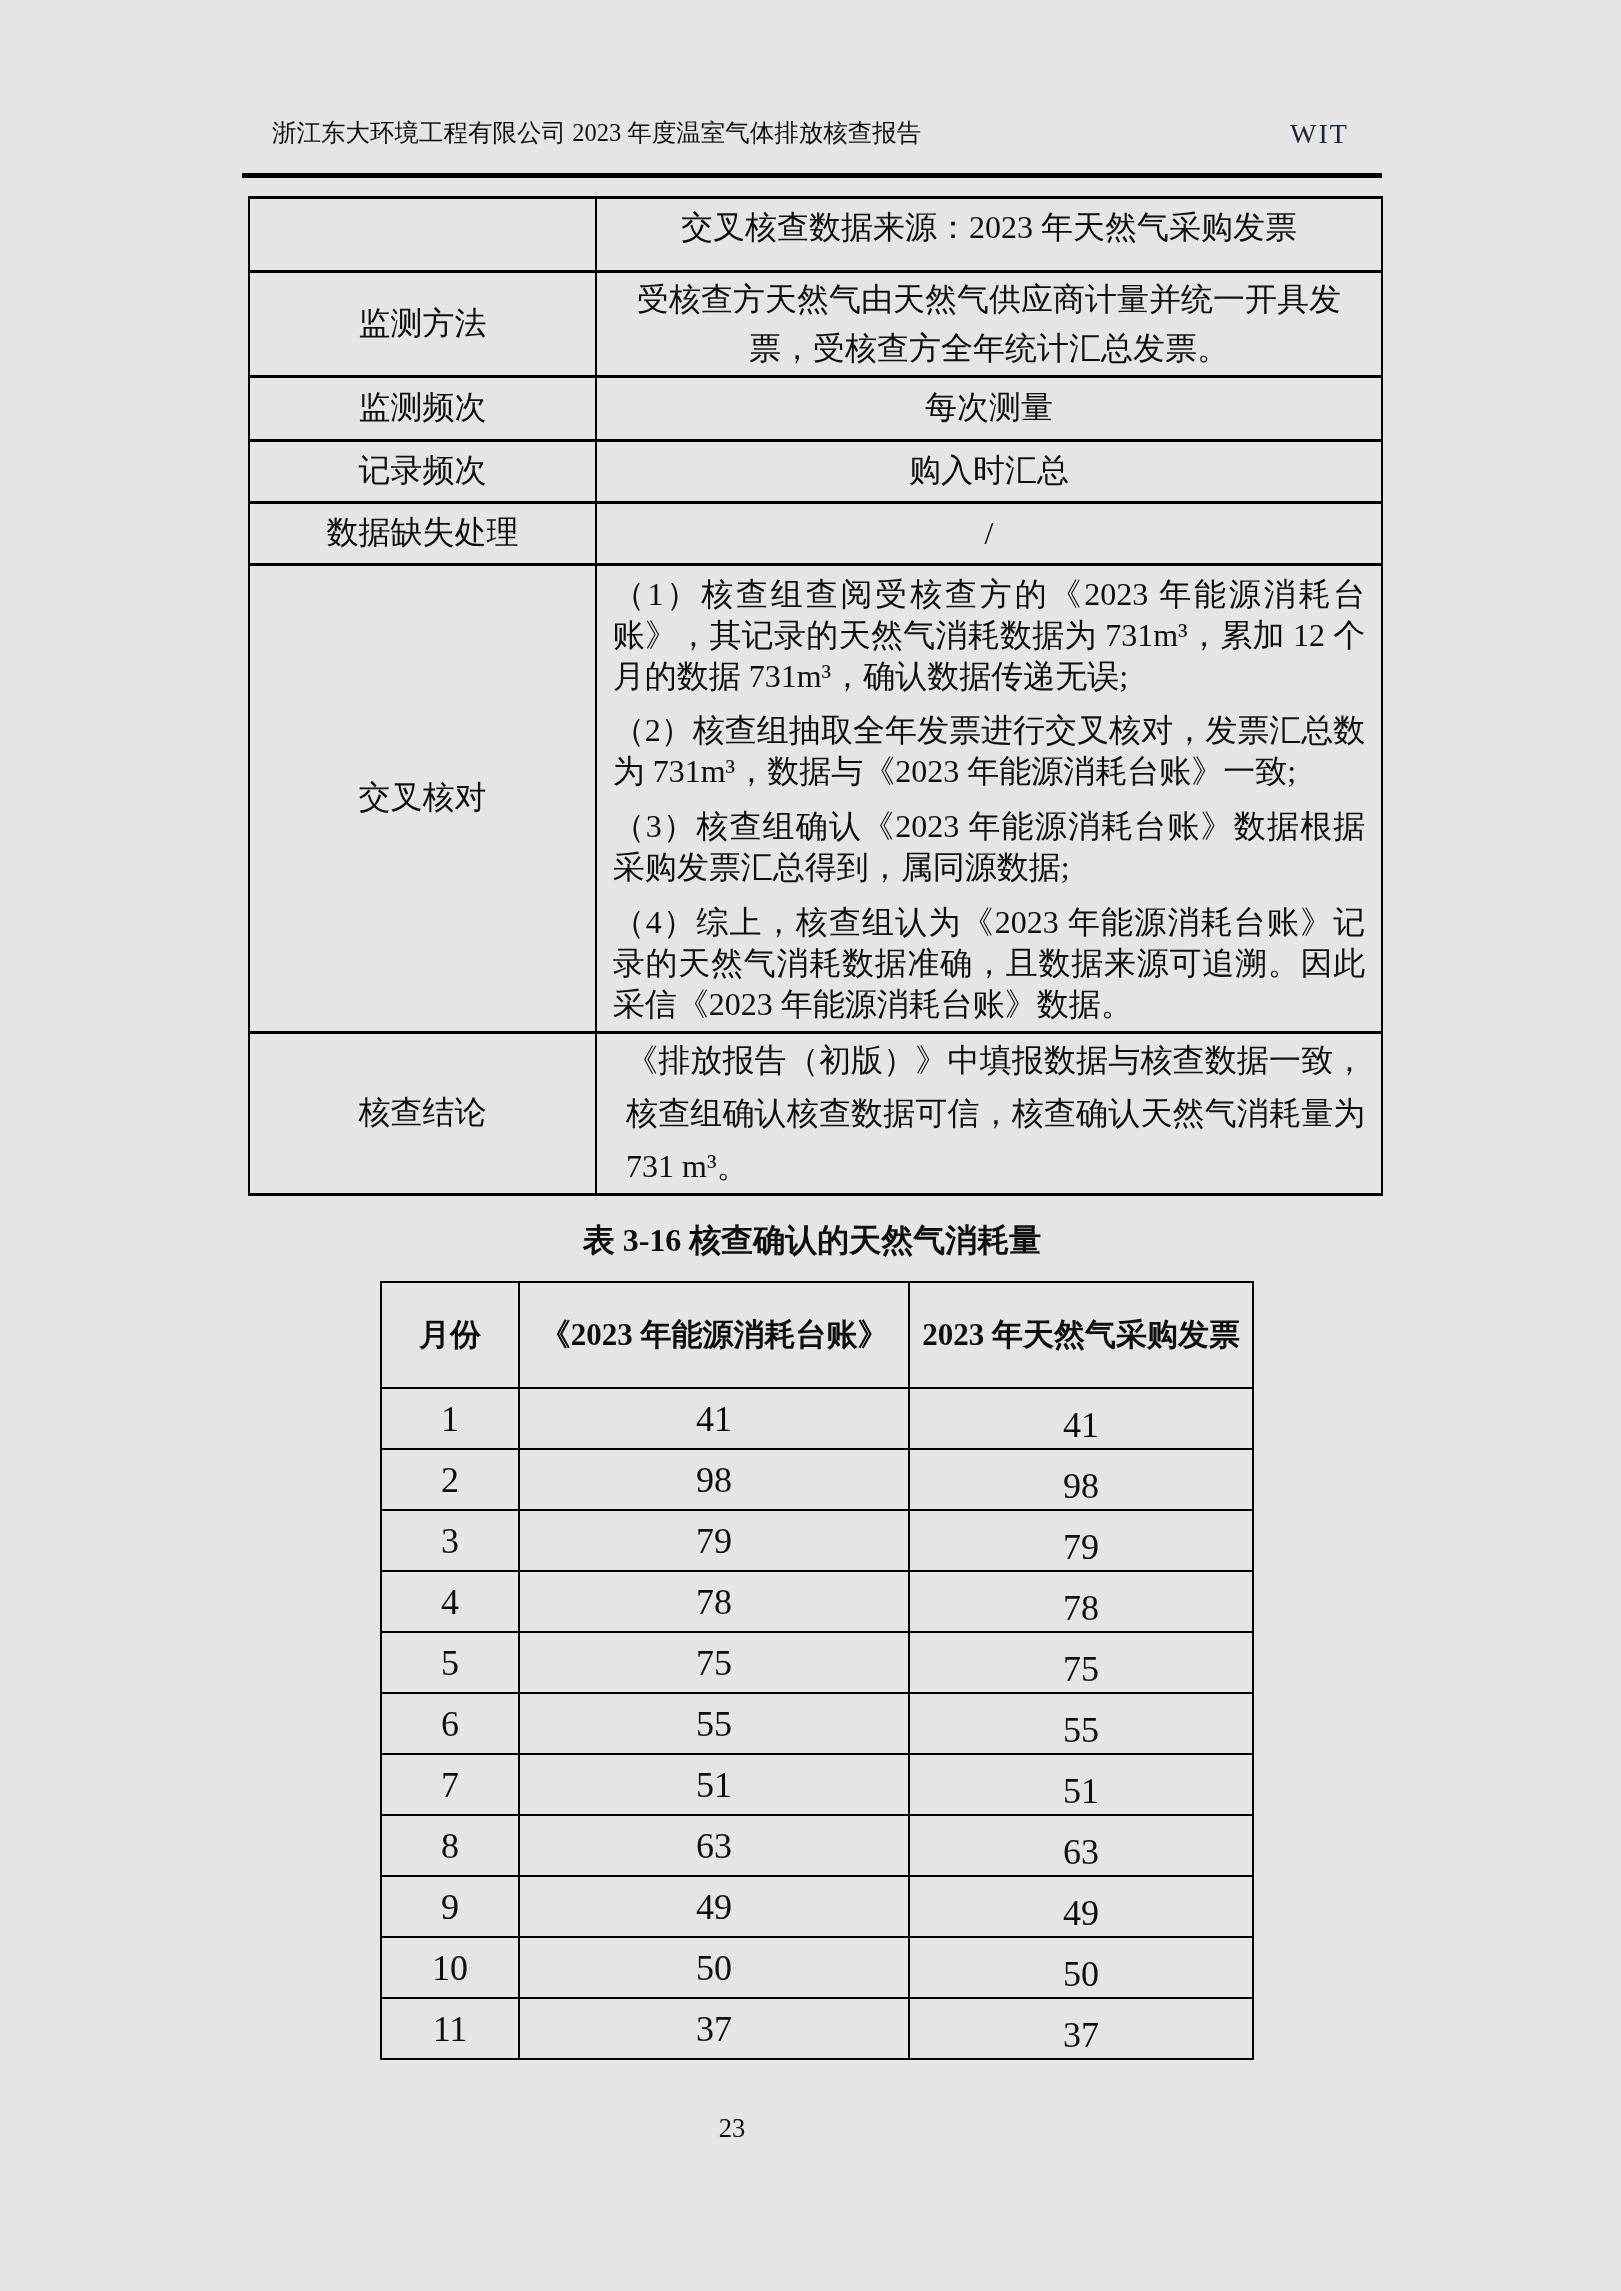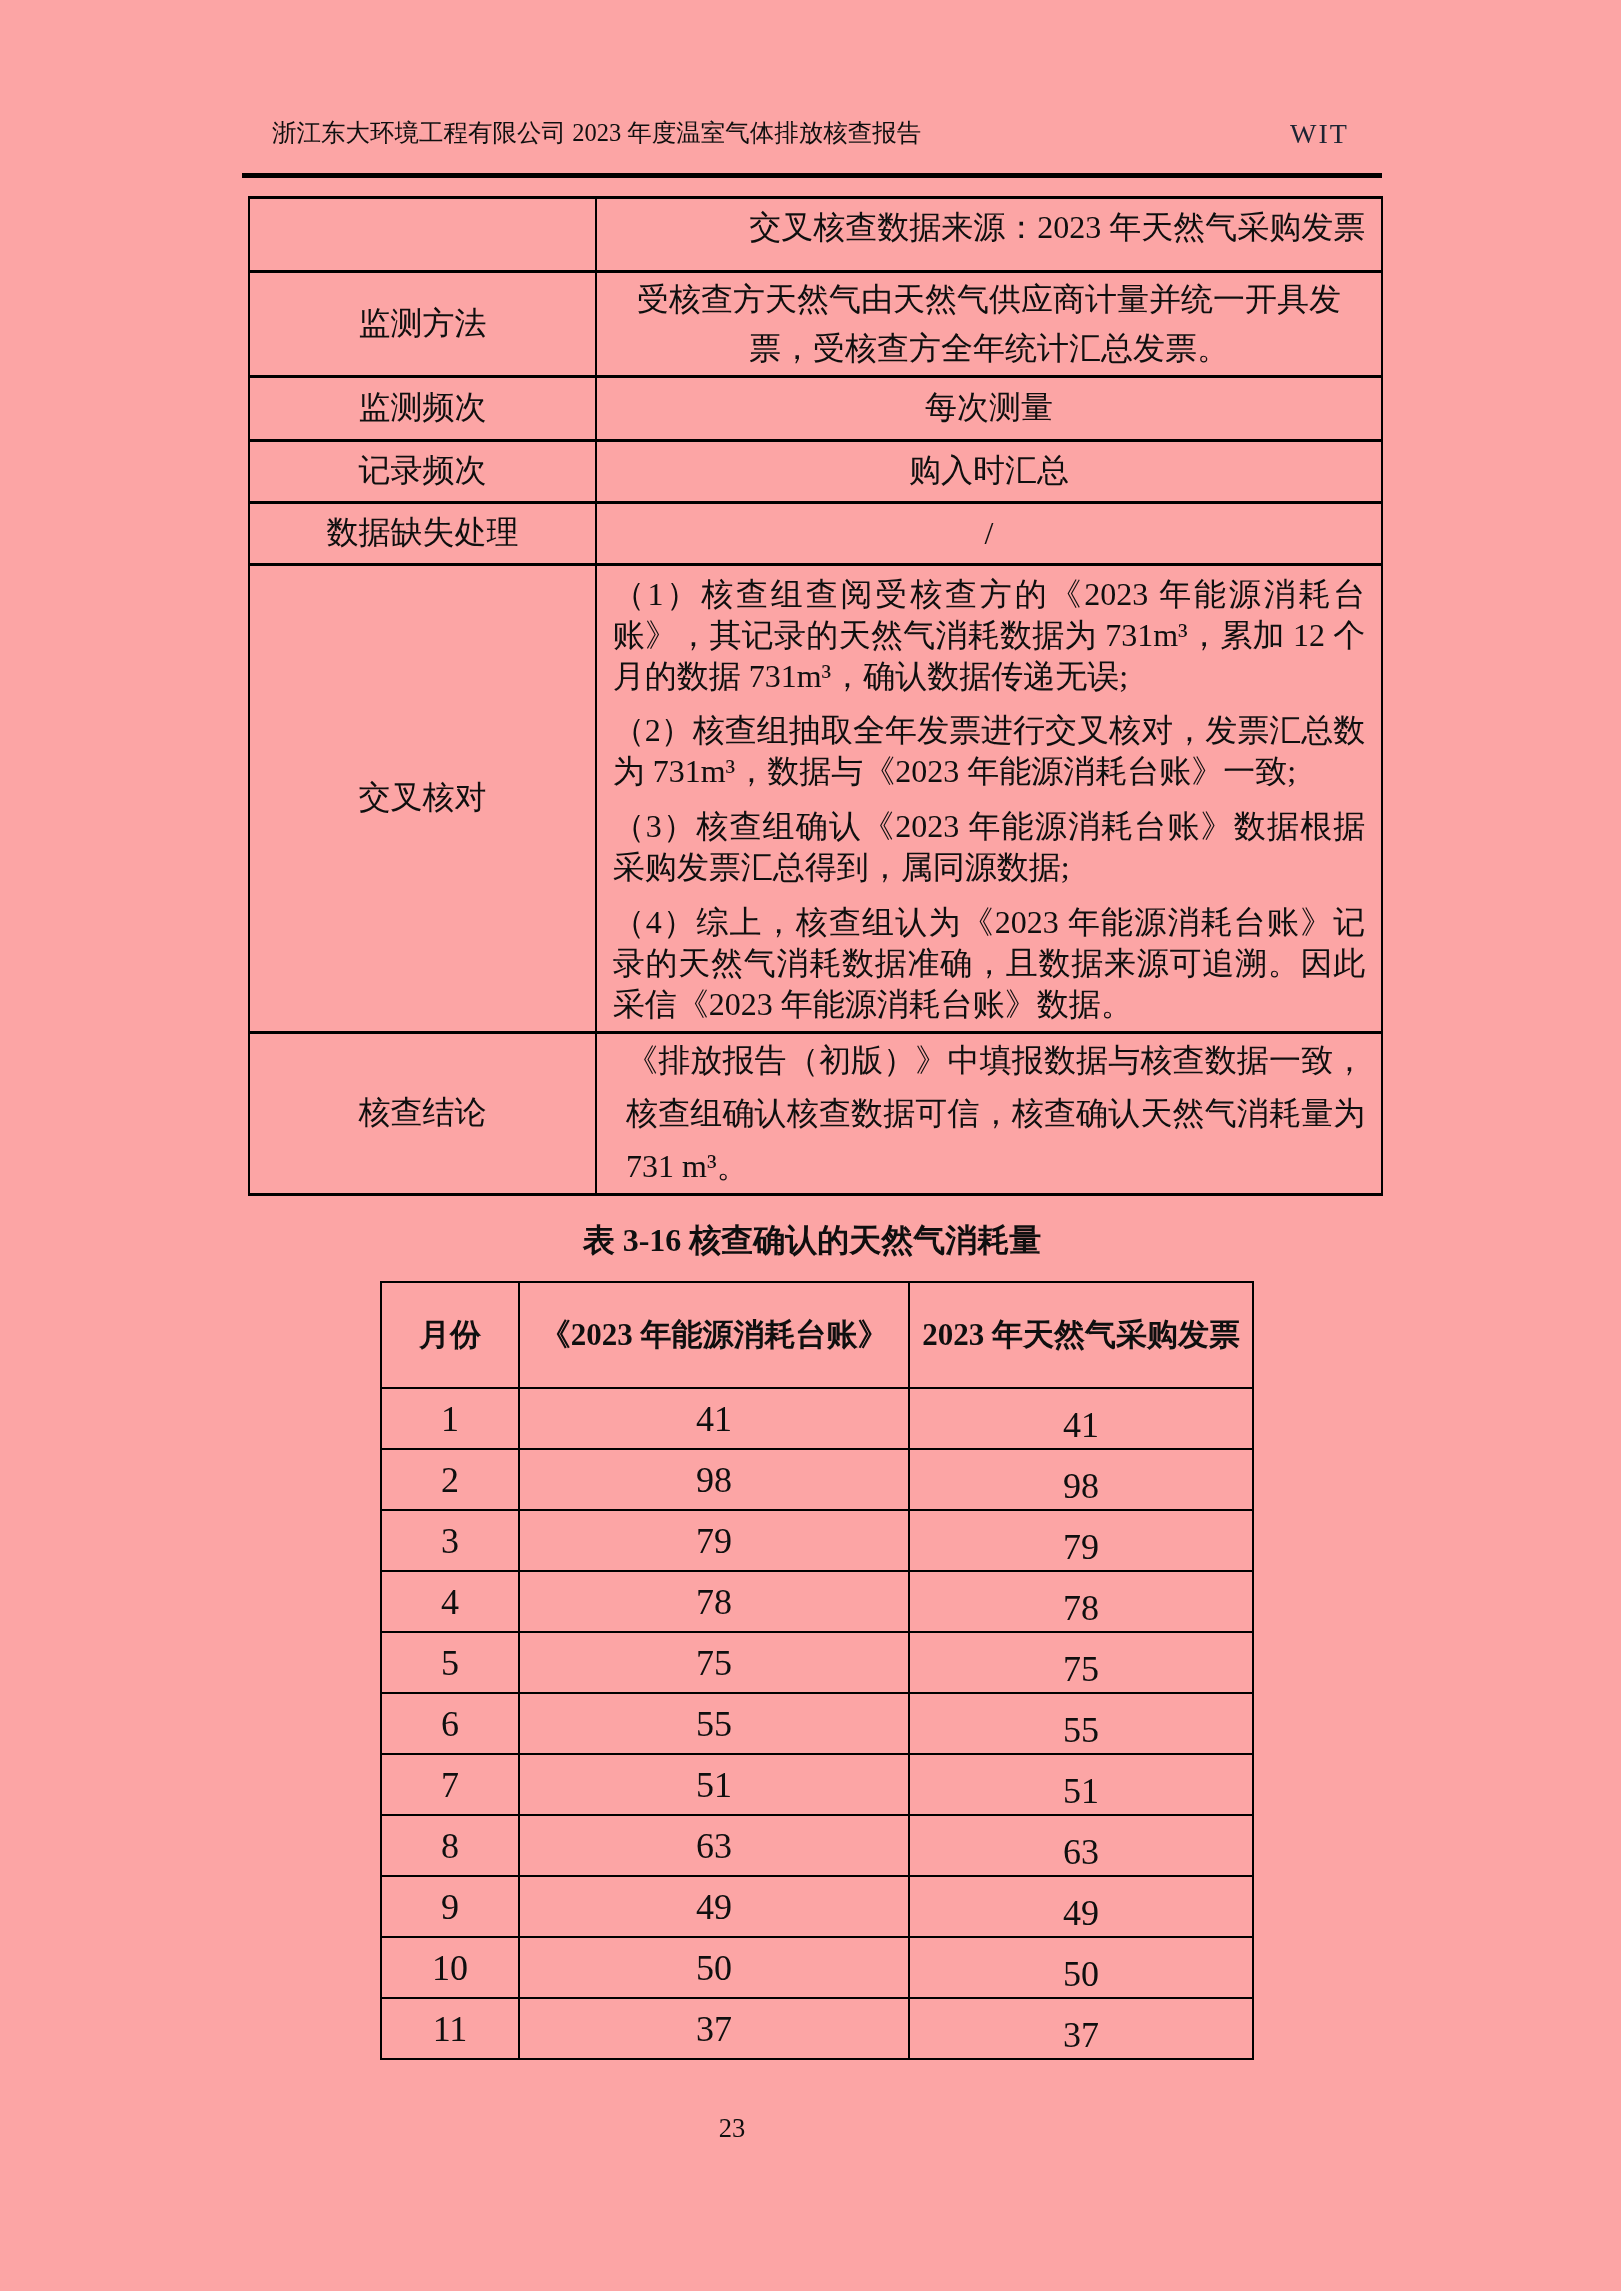--- a/index.html
+++ b/index.html
@@ -1,19 +1,19 @@
 <!DOCTYPE html>
 <html><head>
 <meta charset="utf-8">
 <style>
   html,body{margin:0;padding:0;background:#ffffff;}
   .page{
     position:relative;
     width:1621px;height:2292px;
-    background:#fca5a5;
+    background:#e5e5e5;
     font-family:"Liberation Serif","DejaVu Serif",serif;
     color:#0f0f0f;
     overflow:hidden;
   }
   
   .hdr-title{
     position:absolute;left:272px;top:116px;
     font-size:24.5px;line-height:33px;white-space:nowrap;
   }
   .hdr-logo{
@@ -32,21 +32,21 @@
   }
   .t1 td{
     border-left:2px solid #000;border-right:2px solid #000;
     border-top:3.9px solid #000;border-bottom:3.9px solid #000;
     font-size:32px;
     overflow:hidden;
   }
   .t1 td.lbl{text-align:center;vertical-align:middle;padding:0 5.9px;}
   .t1 td.val{padding:0 15.7px;vertical-align:middle;}
   .t1 tr.mr0 td{height:63px;}
-  .t1 tr.mr0 td.val{vertical-align:top;padding-top:7.8px;line-height:41px;text-align:right;}
+  .t1 tr.mr0 td.val{vertical-align:top;padding-top:7.8px;line-height:41px;text-align:center;}
   .t1 tr.mr1 td{height:102px;}
   .t1 tr.mr1 td.val{text-align:center;line-height:49px;}
   .t1 tr.mr2 td{height:61px;margin-left:13px;}
   .t1 tr.mr3 td{height:59px;}
   .t1 tr.mr4 td{height:59px;}
   .t1 tr.mr5 td{height:59px;}
   .t1 tr.mr2 td.val,.t1 tr.mr3 td.val,.t1 tr.mr4 td.val,.t1 tr.mr5 td.val{text-align:center;}
   .t1 tr.mr6 td{height:457px;font-family:Liberation Serif, serif;}
   .t1 tr.mr6 td.val{vertical-align:top;padding-top:7.8px;}
   .t1 tr.mr6 td.val p{margin:0 0 13.7px 0;line-height:41px;text-align:justify;}

